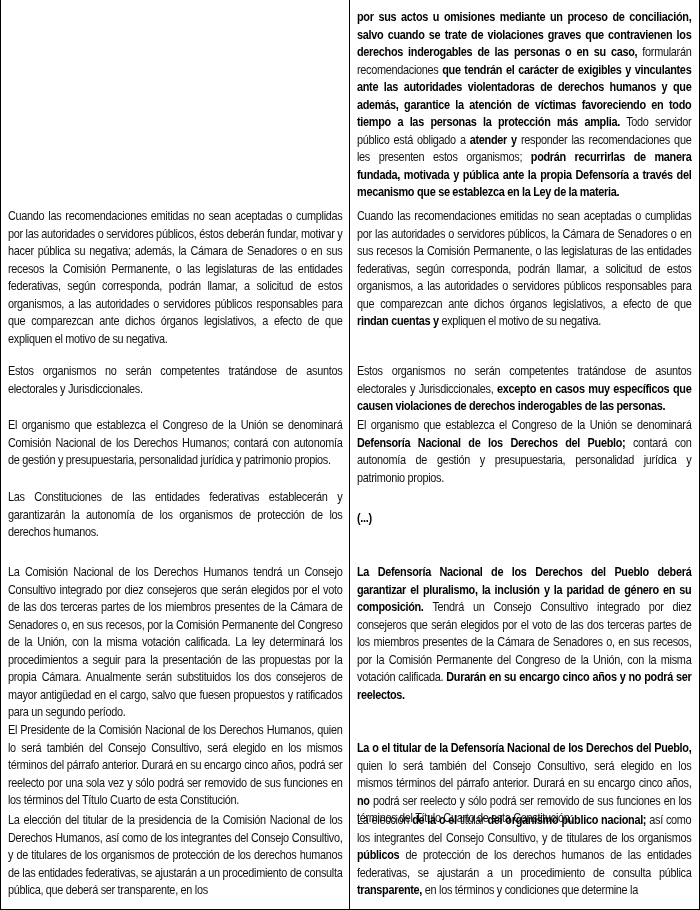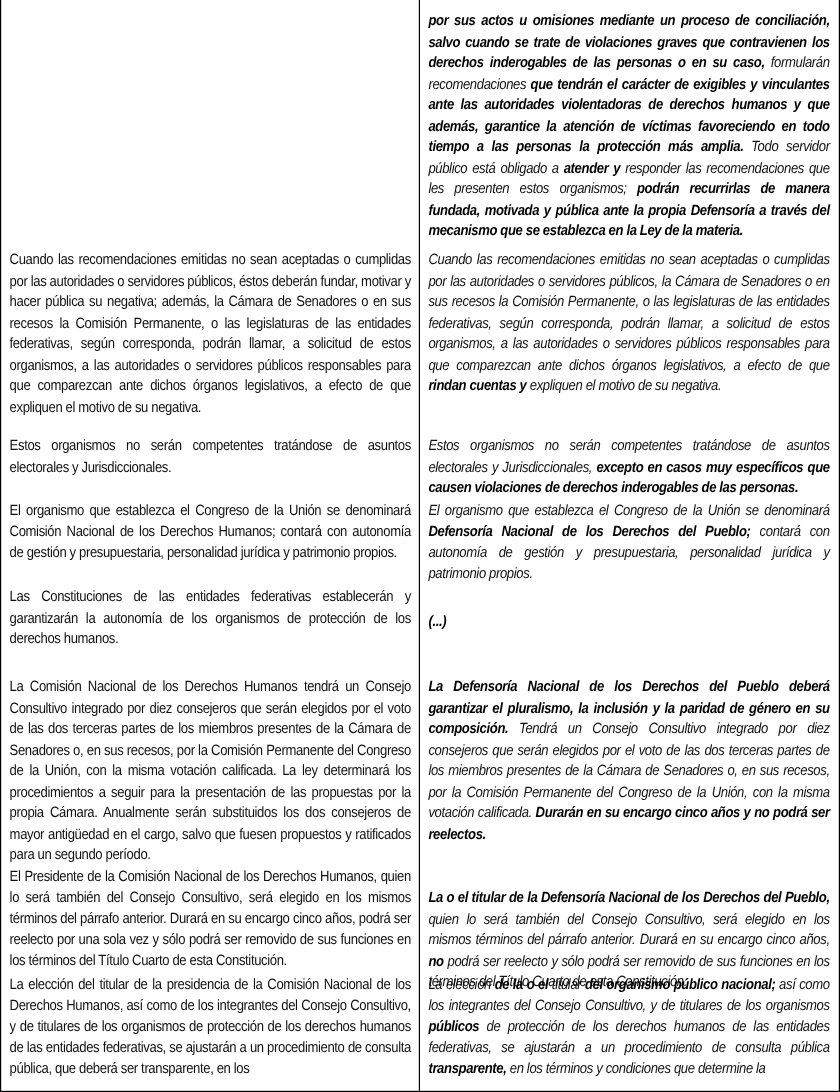--- a/index.html
+++ b/index.html
@@ -4,21 +4,21 @@
 <style>
   html, body { margin: 0; padding: 0; background: #ffffff; }
   body { width: 700px; height: 910px; overflow: hidden; position: relative; }
   .table {
     position: absolute; left: 0; top: 0; width: 698px; height: 909px;
     border-left: 1px solid #000; border-right: 1px solid #000; border-bottom: 1px solid #000;
     display: flex;
   }
   .col { position: relative; height: 100%; box-sizing: border-box; }
   .col-left { width: 349px; border-right: 1px solid #000; }
-  .col-right { width: 349px; font-style: italic; }
+  .col-right { width: 349px; }
   .para {
     position: absolute; left: 7px; right: 7px;
     font-family: "Liberation Sans", sans-serif;
     font-size: 12.4px; line-height: 17.5px; color: #111;
     text-align: justify; letter-spacing: -0.35px;
     transform: scaleX(0.88); transform-origin: left top; width: 380px;
   }
   .para b { font-weight: bold; color: #000; }
 </style>
 </head>

